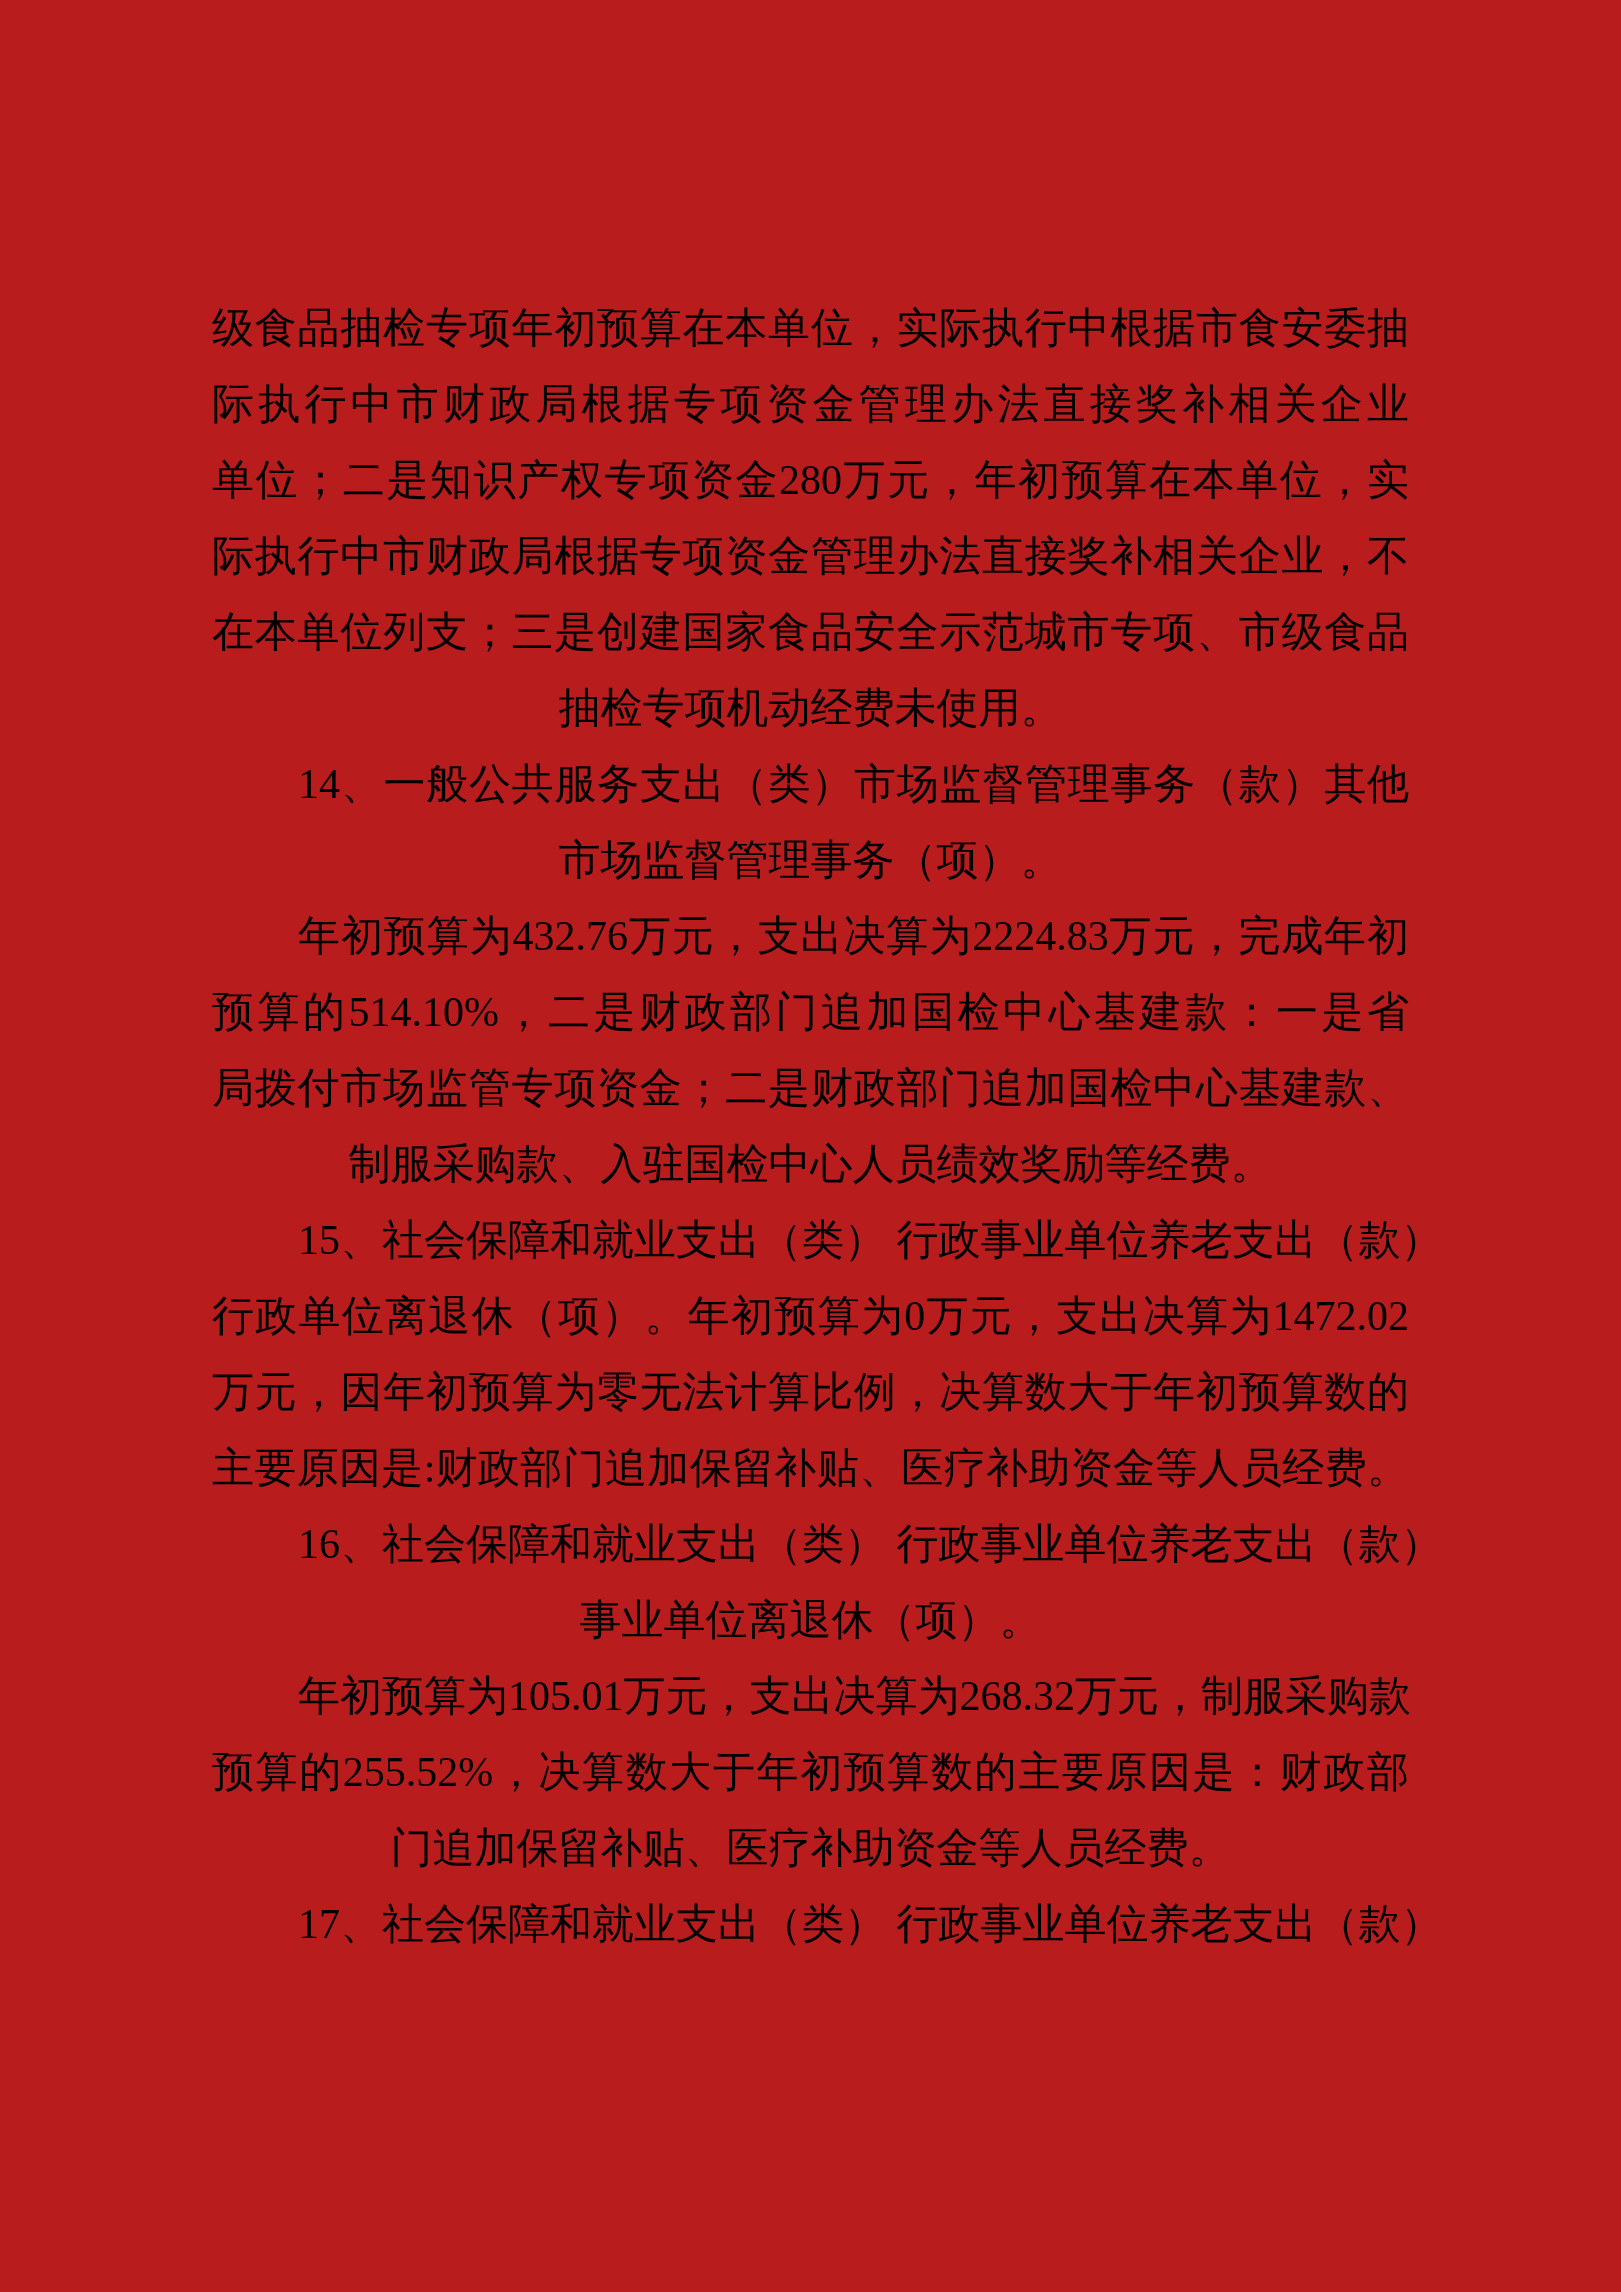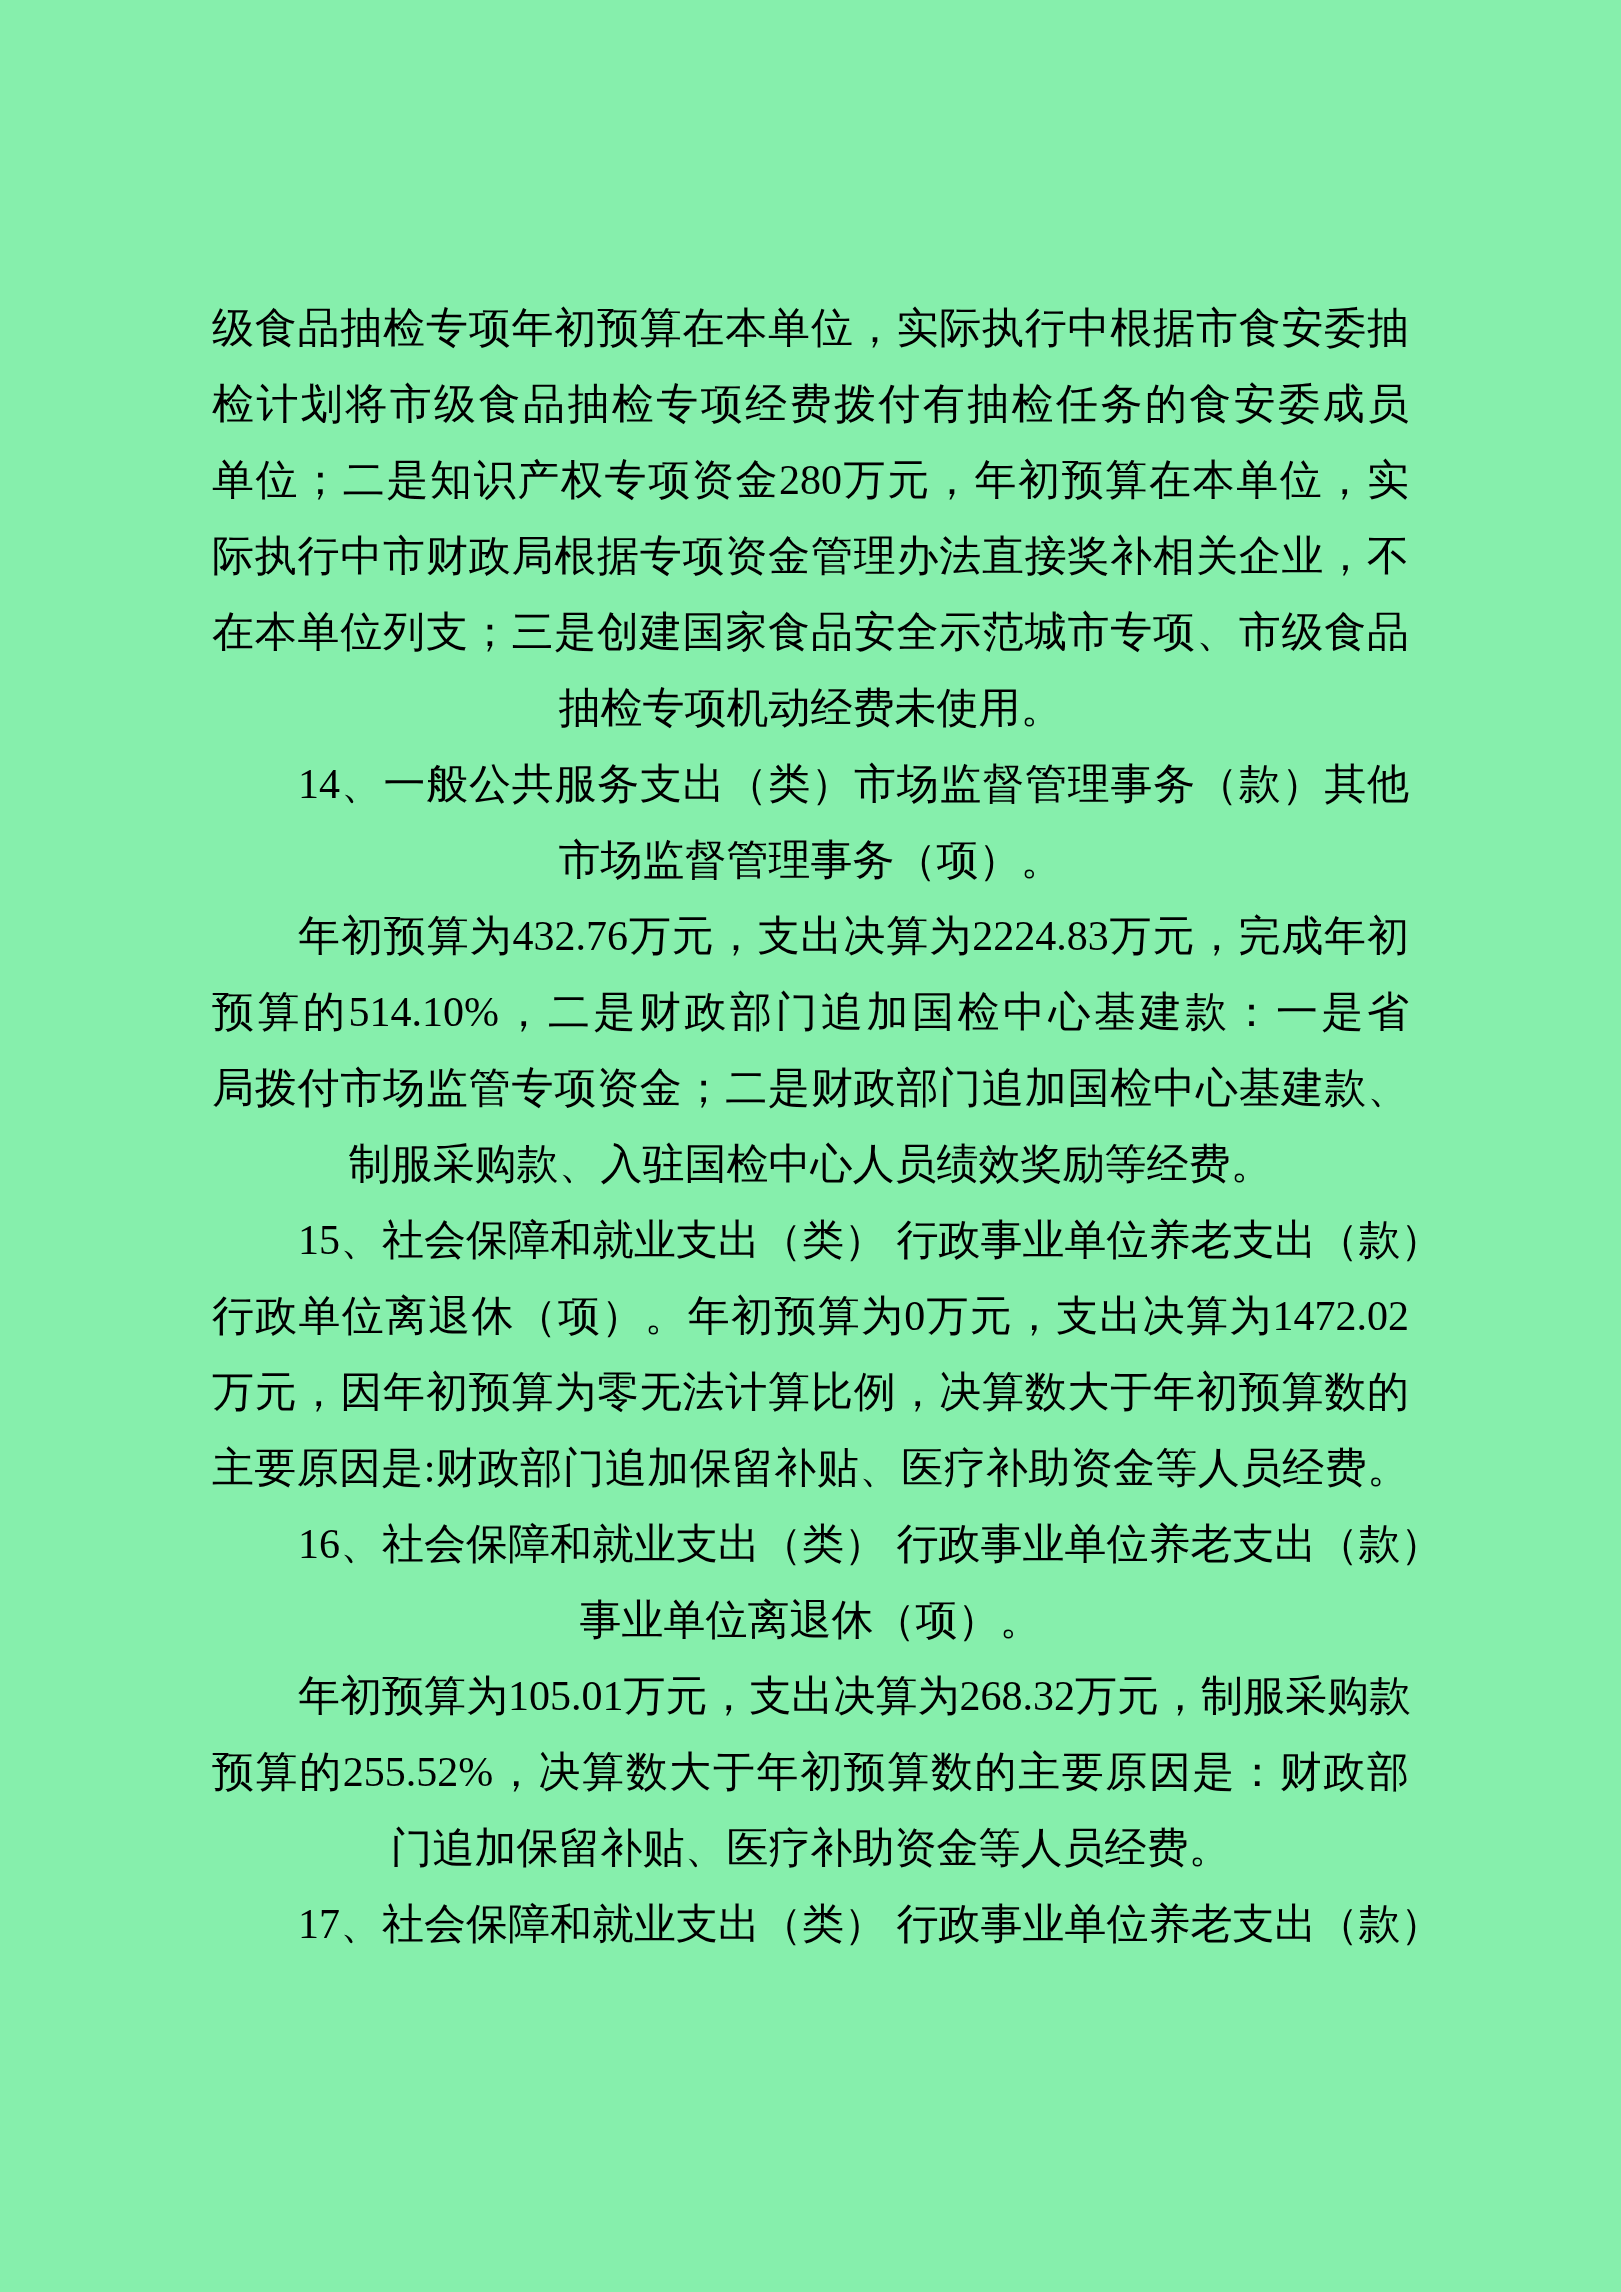--- a/index.html
+++ b/index.html
@@ -38,24 +38,24 @@
     text-align-last: justify;
     text-justify: inter-character;
   }
   .line.i {
     text-indent: 86px;
   }
 </style>
 </head>
 <body>
 
-<div class="page" style="background: #86efac;">
+<div class="page" style="background: #b91c1c;">
   <div class="text-block" id="text-block" style="color: rgb(0, 0, 0);">
       <div class="line j">级食品抽检专项年初预算在本单位，实际执行中根据市食安委抽</div>
-      <div class="line j">检计划将市级食品抽检专项经费拨付有抽检任务的食安委成员</div>
+      <div class="line j">际执行中市财政局根据专项资金管理办法直接奖补相关企业</div>
       <div class="line j">单位；二是知识产权专项资金280万元，年初预算在本单位，实</div>
       <div class="line j">际执行中市财政局根据专项资金管理办法直接奖补相关企业，不</div>
       <div class="line j">在本单位列支；三是创建国家食品安全示范城市专项、市级食品</div>
       <div class="line">抽检专项机动经费未使用。</div>
       <div class="line j i">14、一般公共服务支出（类）市场监督管理事务（款）其他</div>
       <div class="line">市场监督管理事务（项）。</div>
       <div class="line j i">年初预算为432.76万元，支出决算为2224.83万元，完成年初</div>
       <div class="line j">预算的514.10%，二是财政部门追加国检中心基建款：一是省</div>
       <div class="line j">局拨付市场监管专项资金；二是财政部门追加国检中心基建款、</div>
       <div class="line">制服采购款、入驻国检中心人员绩效奖励等经费。</div>

